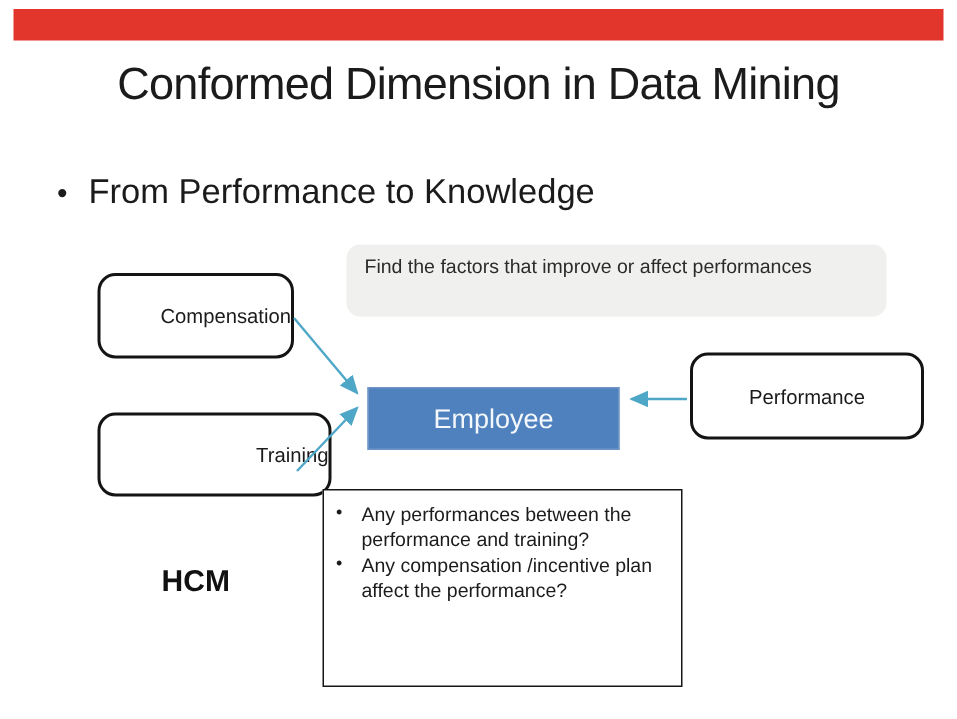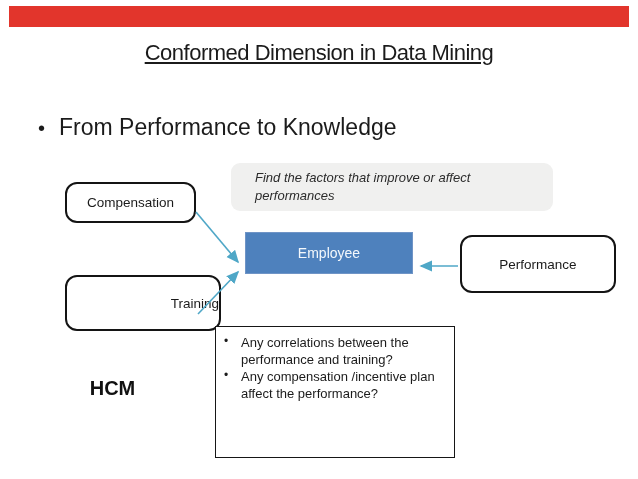--- a/index.html
+++ b/index.html
@@ -15,69 +15,67 @@
     position: absolute;
     left: 9px; top: 6px;
     width: 620px; height: 21px;
     background: #e2352c;
   }
   .title {
     position: absolute;
     left: 0; top: 40px;
     width: 100%;
     text-align: center;
-    font-size: 22px;
+    font-size: 30px;
     color: #1b1b1b;
     letter-spacing: -0.5px;
     white-space: nowrap;
-    text-decoration: underline;
   }
   .bullet-line {
     position: absolute;
     left: 38px; top: 114px;
     display: flex;
     align-items: baseline;
     font-size: 23px;
     color: #1b1b1b;
     white-space: nowrap;
   }
   .bullet-line .marker { font-size: 20px; margin-right: 14px; }
   .callout {
     position: absolute;
     left: 231px; top: 163px;
-    width: 322px; height: 48px;
+    width: 360px; height: 48px;
     background: #f0f0ef;
     border-radius: 9px;
     box-sizing: border-box;
-    padding: 6px 24px;
+    padding: 6px 12px;
     font-size: 13px;
     line-height: 1.38;
     color: #2b2b2b;
-    font-style: italic;
   }
   .node {
     position: absolute;
     box-sizing: border-box;
     background: #ffffff;
     border: 2.5px solid #141414;
     border-radius: 12px;
     display: flex;
     align-items: center;
     justify-content: center;
     font-size: 13.5px;
     color: #1b1b1b;
   }
-  .node.compensation { left: 65px; top: 182px; width: 131px; height: 41px; }
+  .node.compensation { left: 65px; top: 182px; width: 131px; height: 57px; justify-content: flex-end; }
   .node.training     { left: 65px; top: 275px; width: 156px; height: 56px; justify-content: flex-end; }
   .node.performance  { left: 460px; top: 235px; width: 156px; height: 58px; }
   .node.employee {
-    left: 245px; top: 232px; width: 168px; height: 42px;
+    left: 245px; top: 258px; width: 168px; height: 42px;
     border: 1px solid #6f94c6;
     border-radius: 0;
-    font-size: 14px;
+    font-size: 18px;
   }
   .notes-box {
     position: absolute;
     left: 215px; top: 326px;
     width: 240px; height: 132px;
     box-sizing: border-box;
     background: #ffffff;
     border: 1.5px solid #161616;
     padding: 7px 8px;
     font-size: 13px;
@@ -91,21 +89,21 @@
     font-size: 12px;
   }
   .cat-label {
     position: absolute;
     font-size: 20px;
     font-weight: bold;
     color: #111111;
     text-align: center;
     white-space: nowrap;
   }
-  .cat-label.left  { left: 47px;  top: 377px; width: 131px; }
+  .cat-label.left  { left: 65px;  top: 377px; width: 131px; }
   .cat-label.right { left: 456px; top: 374px; width: 160px; }
   svg.arrows {
     position: absolute;
     left: 0; top: 0;
     width: 638px; height: 479px;
     pointer-events: none;
   }
 </style>
 </head>
 <body>
@@ -146,21 +144,21 @@
       </marker>
     </defs>
     <line x1="196" y1="212" x2="238" y2="262" stroke="#4fa7c7" stroke-width="1.6" marker-end="url(#arrowhead)"></line>
     <line x1="198" y1="314" x2="238" y2="272" stroke="#4fa7c7" stroke-width="1.6" marker-end="url(#arrowhead)"></line>
     <line x1="458" y1="266" x2="421" y2="266" stroke="#4fa7c7" stroke-width="1.6" marker-end="url(#arrowhead)"></line>
   </svg>
 
   <div class="notes-box">
     <div class="notes-item">
       <span class="marker">•</span>
-      <span>Any correlations between the performance and training?</span>
+      <span>Any performances between the performance and training?</span>
     </div>
     <div class="notes-item">
       <span class="marker">•</span>
       <span>Any compensation /incentive plan affect the performance?</span>
     </div>
   </div>
 
   <div class="cat-label left">HCM</div>
 
 </div>

